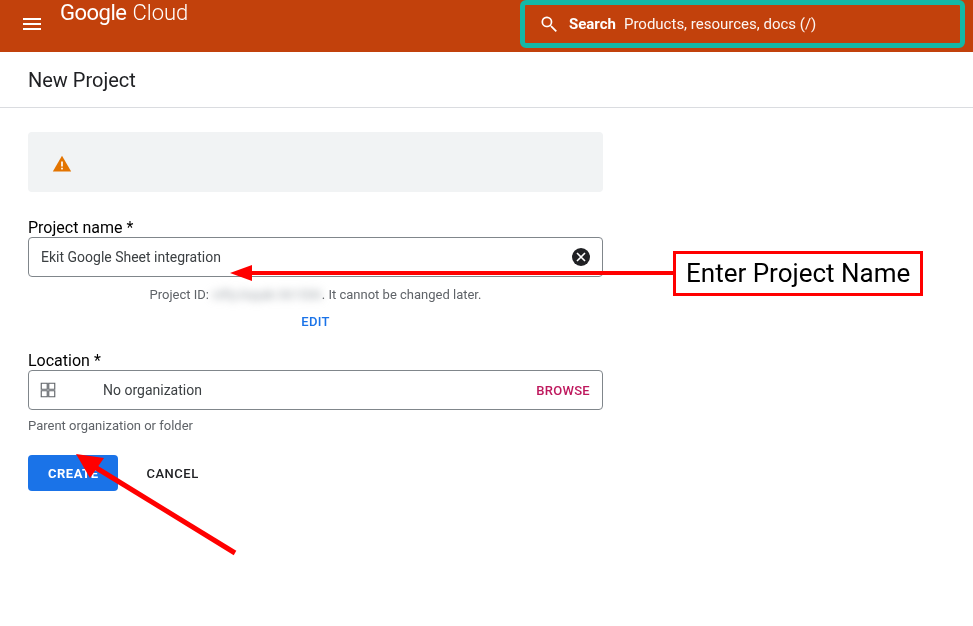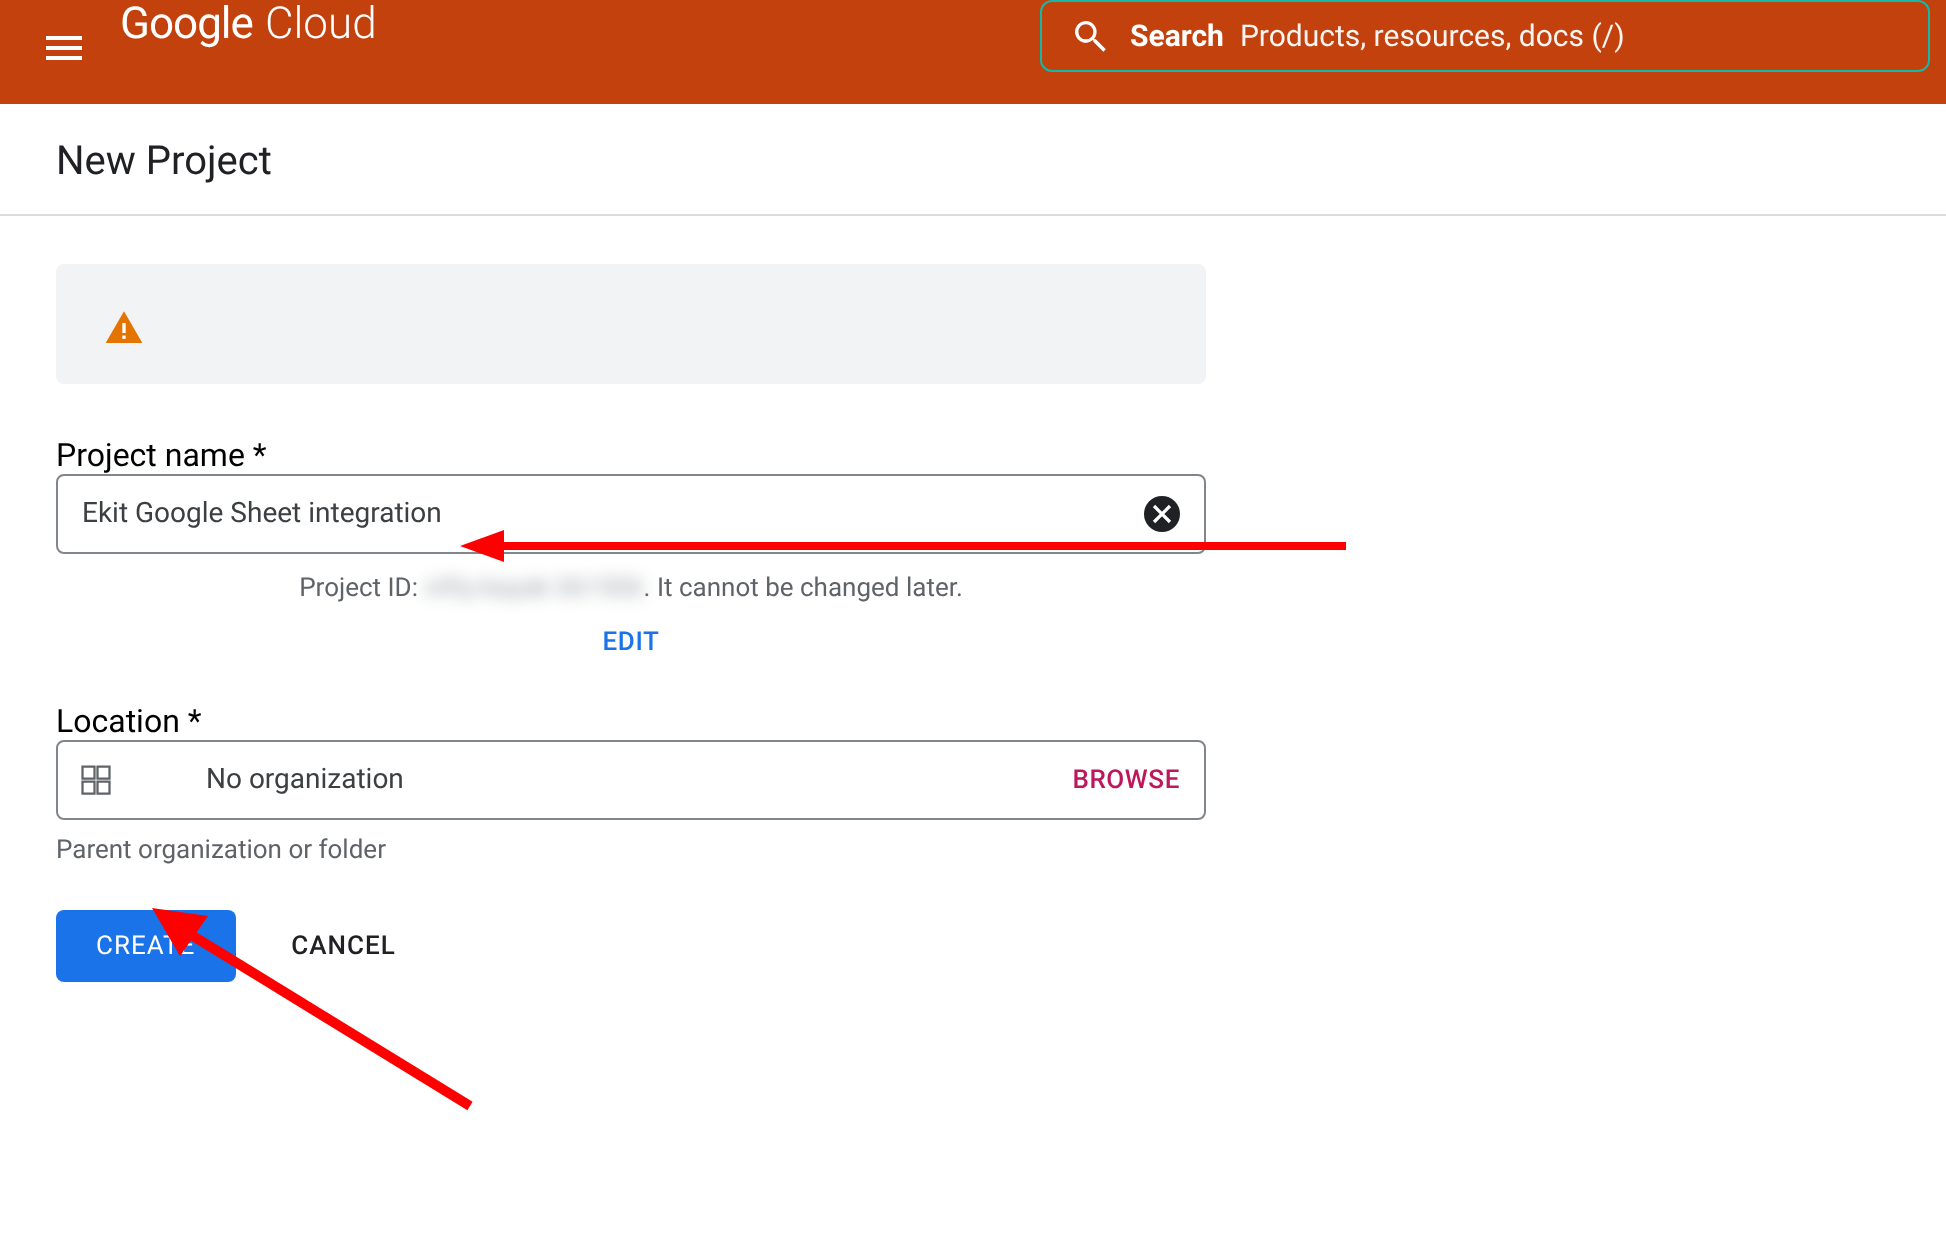--- a/index.html
+++ b/index.html
@@ -5,21 +5,21 @@
     * { margin:0; padding:0; box-sizing:border-box; font-family:"Google Sans",Roboto,Arial,sans-serif; }
     body { width:973px; height:626px; background:#fff; position:relative; overflow:hidden; }
 
     
     .hdr { height:52px; background:#c2410c; display:flex; align-items:flex-start; padding:0 8px; }
     .menu-btn { width:48px; height:48px; display:flex; align-items:center; justify-content:center; cursor:pointer; border-radius:50%; }
     .menu-btn svg { width:24px; height:24px; fill:#fff; }
     .brand { display:flex; align-items:baseline; color:#fff; margin-left:4px; }
     .brand .g { font-size:22px; font-weight:400; letter-spacing:-.5px; }
     .brand .c { font-size:22px; font-weight:300; margin-left:6px; }
-    .search { margin-left:auto; height:36px; border:1px solid #14b8a6; border-radius:6px; display:flex; align-items:center; padding:16px 14px; min-width:445px; cursor:text; }
+    .search { margin-left:auto; height:48px; border:5px solid #14b8a6; border-radius:6px; display:flex; align-items:center; padding:16px 14px; min-width:445px; cursor:text; }
     .search svg { width:20px; height:20px; fill:#fff; flex:none; }
     .search .lbl { color:#fff; font-weight:700; font-size:15px; margin-left:10px; }
     .search .ph  { color:#fff; font-weight:400; font-size:15px; margin-left:8px; opacity:.95; }
 
     
     .title-row { height:56px; display:flex; align-items:center; border-bottom:1px solid #dadce0; padding:0 28px; }
     .title-row h1 { font-size:20px; font-weight:400; color:#202124; }
 
     
     .content { padding:24px 28px; position:relative; width:100%; }
@@ -42,21 +42,21 @@
     .pid-row .blur { filter:blur(4px); color:#9aa0a6; }
     .pid-row .edit { color:#1a73e8; font-weight:500; letter-spacing:.3px; cursor:pointer; font-size:13px; }
 
     .loc .inbox { padding-left:10px; }
     .org-ic { width:18px; height:18px; margin-right:8px; flex:none; }
     .org-ic svg { width:18px; height:18px; fill:#5f6368; }
     .browse { color:#be185d; font-weight:500; letter-spacing:.3px; cursor:pointer; font-size:13px; }
     .helper { font-size:13px; color:#5f6368; margin-top:8px; }
 
     .btn-row { display:flex; align-items:center; gap:28px; margin-top:22px; }
-    .btn-create { background:#1a73e8; color:#fff; border:none; border-radius:4px; height:36px; padding:0 20px; font-size:13px; font-weight:400; letter-spacing:.5px; cursor:pointer; }
+    .btn-create { background:#1a73e8; color:#fff; border:none; border-radius:4px; height:36px; padding:0 20px; font-size:13px; font-weight:700; letter-spacing:.5px; cursor:pointer; }
     .btn-cancel { background:none; border:none; color:#202124; font-size:13px; font-weight:500; letter-spacing:.5px; cursor:pointer; }
 
     
     .callout { position:absolute; border:3px solid #ff0000; padding:4px 10px; font-size:26px; color:#000; font-family:Arial,sans-serif; background:#fff; }
     .arrow { position:absolute; pointer-events:none; }
   </style>
 </head>
 <body>
 
 <div class="hdr">
@@ -127,20 +127,23 @@
       </div>
     </div>
     <div class="helper">Parent organization or folder</div>
 
     <div class="btn-row">
       <button class="btn-create">CREATE</button>
       <button class="btn-cancel">CANCEL</button>
     </div>
   </div>
 
+  <div class="callout" style="left:673px; top:143px;">
+    <span>Enter Project Name</span>
+  </div>
 
   <svg class="arrow" style="left:230px; top:155px; width:445px; height:20px;" viewBox="0 0 445 20">
     <line x1="443" y1="10" x2="18" y2="10" stroke="#ff0000" stroke-width="4"></line>
     <polygon points="0,10 22,2 22,18" fill="#ff0000"></polygon>
   </svg>
 
   <svg class="arrow" style="left:70px; top:340px; width:170px; height:110px;" viewBox="0 0 170 110">
     <line x1="165" y1="105" x2="20" y2="16" stroke="#ff0000" stroke-width="5"></line>
     <polygon points="6,6 34,10 20,30" fill="#ff0000"></polygon>
   </svg>

